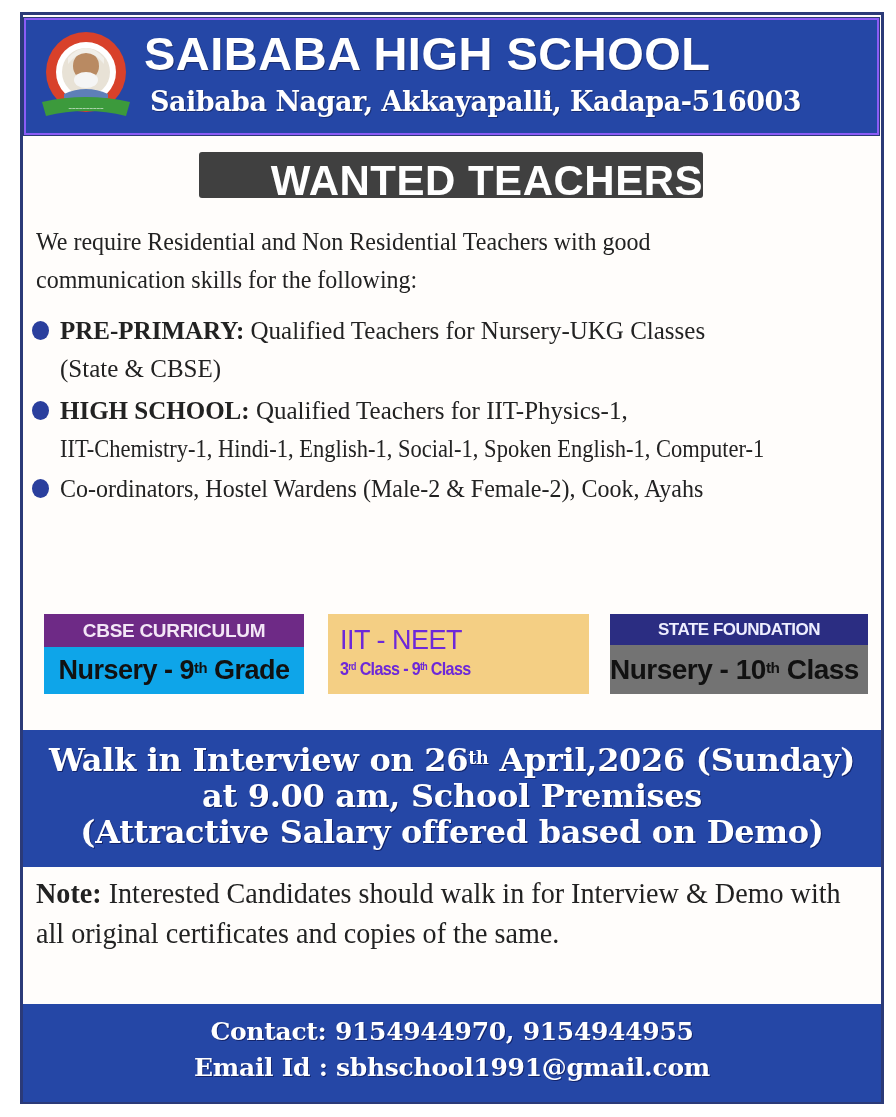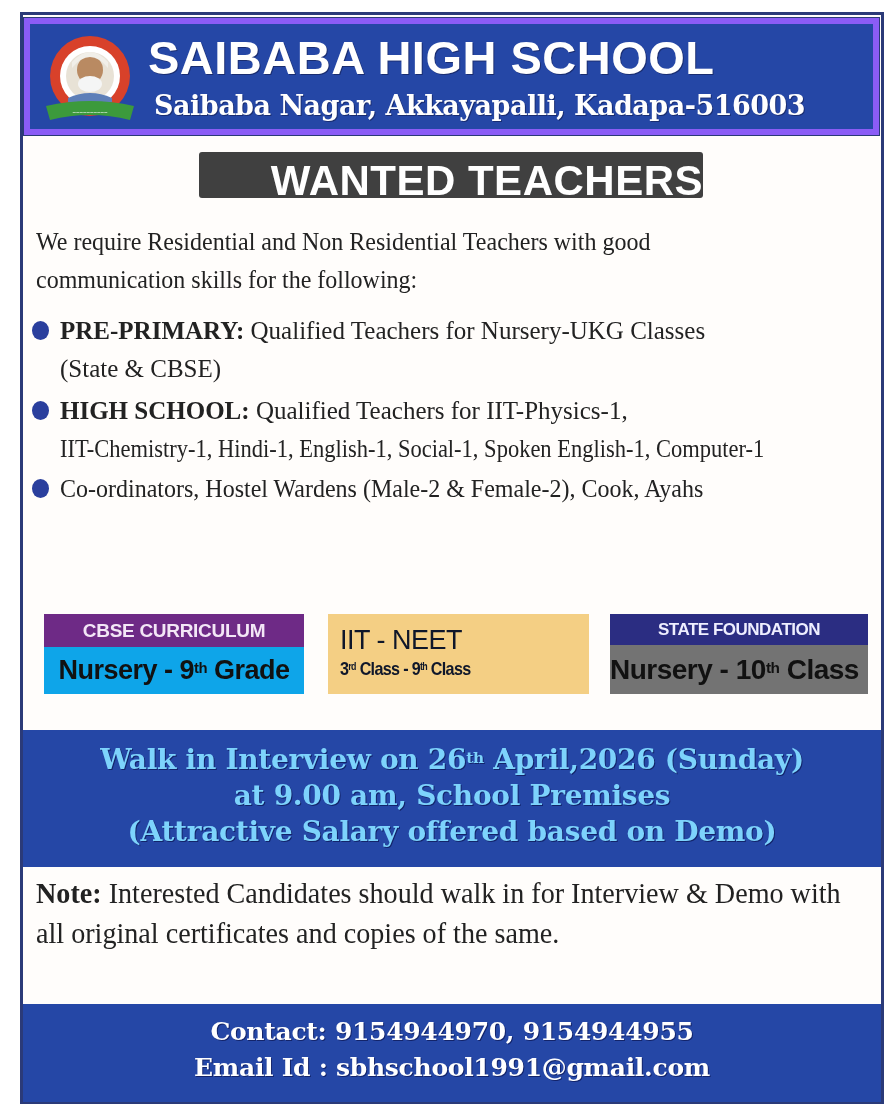--- a/index.html
+++ b/index.html
@@ -8,21 +8,21 @@
 
   .frame {
     position: absolute; left: 20px; top: 12px; width: 864px; height: 1092px;
     border: 3px solid #2b3a78; background: #fffdfb;
   }
 
   
   .header {
     position: absolute; left: 24px; top: 18px; width: 855px; height: 117px;
     background: #2547a6;
-    border: 6px solid #8b5cf6;
+    border: 2px solid #8b5cf6;
     outline: 1px solid #2b3a78;
   }
   .logo {
     position: absolute; left: 12px; top: 8px; width: 96px; height: 96px;
   }
   .school-name {
     position: absolute; left: 118px; top: 6px; width: 720px;
     font-family: "Liberation Sans", sans-serif; font-weight: bold;
     font-size: 47px; letter-spacing: 0.5px; color: #ffffff; white-space: nowrap;
     text-shadow: 1px 1px 0 #1a2d70;
@@ -65,35 +65,35 @@
   
   .card { position: absolute; font-family: "Liberation Sans", sans-serif; }
   .cbse { left: 44px; top: 614px; width: 260px; height: 80px; }
   .cbse .top { height: 33px; background: #6e2a86; color: #f3e6f6; font-size: 19px; font-weight: bold; text-align: center; line-height: 33px; letter-spacing: -0.3px; }
   .cbse .bottom { height: 47px; background: #0ea5e9; color: #111; font-size: 27px; font-weight: bold; text-align: center; line-height: 47px; letter-spacing: -0.5px; }
 
   .elite { left: 328px; top: 614px; width: 261px; height: 80px; display: flex; }
   .elite .left { width: 106px; background: #7a1d15; color: #fff; text-align: center; position: relative; }
   .elite .left .big { font-size: 44px; font-weight: bold; line-height: 52px; margin-top: 6px; letter-spacing: -2px; transform: scaleX(0.85); }
   .elite .left .small { font-size: 13px; line-height: 14px; letter-spacing: 0.5px; }
-  .elite .right { flex: 1; background: #f4cf84; color: #0f172a; padding-left: 12px; }
+  .elite .right { flex: 1; background: #f4cf84; color: #6d28d9; padding-left: 12px; }
   .elite .right .t1 { font-size: 27px; line-height: 32px; margin-top: 10px; letter-spacing: -0.5px; }
   .elite .right .t2 { font-size: 19px; font-weight: bold; line-height: 26px; letter-spacing: -0.8px; transform: scaleX(0.85); transform-origin: left center; white-space: nowrap; }
 
   .state { left: 610px; top: 614px; width: 258px; height: 80px; }
   .state .top { height: 31px; background: #2b2d82; color: #eeeeff; font-size: 17px; font-weight: bold; text-align: center; line-height: 31px; letter-spacing: -0.5px; }
   .state .bottom { height: 49px; background: #737373; color: #111; font-size: 28px; font-weight: bold; text-align: left; line-height: 49px; letter-spacing: -0.5px; }
 
   sup { font-size: 0.55em; vertical-align: top; position: relative; top: -2px; }
 
   
   .walkin {
     position: absolute; left: 23px; top: 730px; width: 858px; height: 137px;
-    background: #2547a6; color: #7dd3fc; text-align: center;
-    font-family: "DejaVu Serif", serif; font-weight: bold; font-size: 28px; line-height: 36px;
+    background: #2547a6; color: #ffffff; text-align: center;
+    font-family: "DejaVu Serif", serif; font-weight: bold; font-size: 32px; line-height: 36px;
     padding-top: 12px; letter-spacing: -0.3px;
     text-shadow: 1px 1px 0 #13246a;
   }
 
   .note {
     position: absolute; left: 36px; top: 873px; width: 840px;
     font-size: 29px; line-height: 40px; color: #222;
     transform: scaleX(0.97); transform-origin: left top;
   }
   .note .label { font-weight: bold; }

